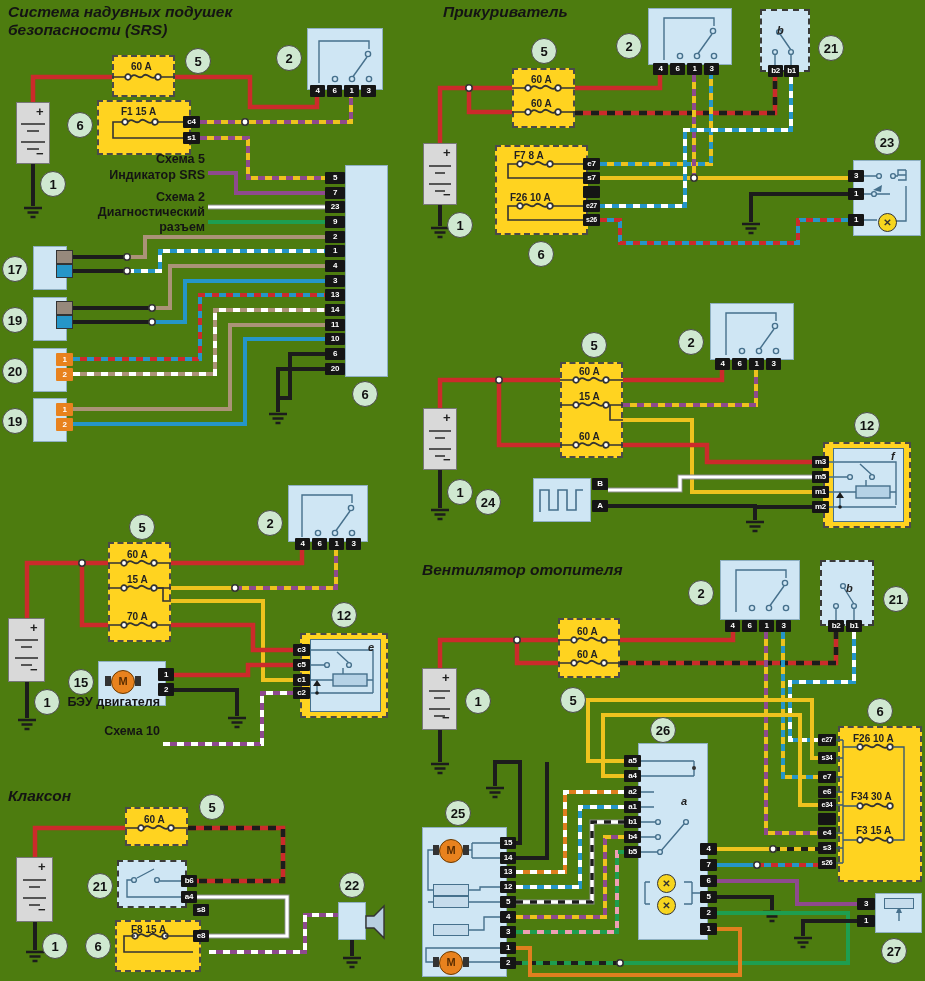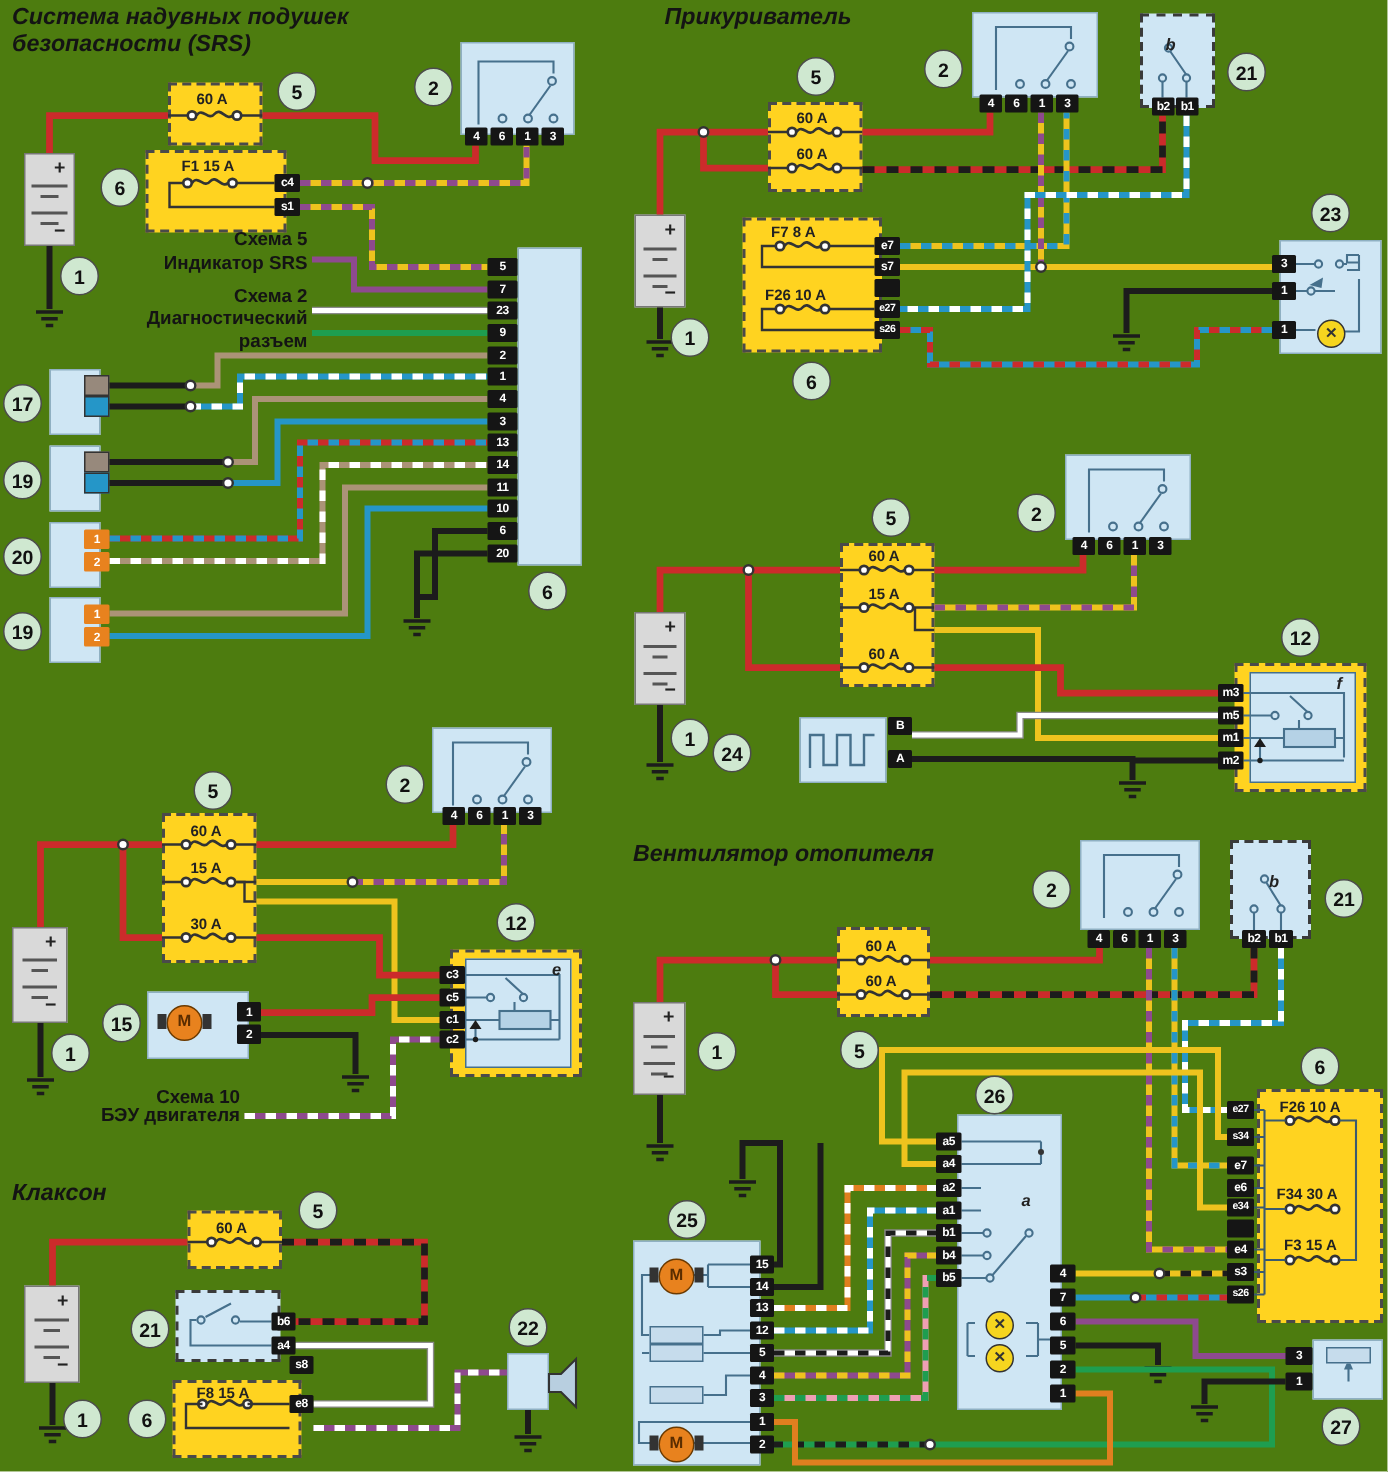--- a/index.html
+++ b/index.html
@@ -369,34 +369,34 @@
   <div class="title" style="left:8px;top:21px">безопасности (SRS)</div>
   <div class="title" style="left:443px;top:3px">Прикуриватель</div>
   <div class="title" style="left:8px;top:787px">Клаксон</div>
   <div class="title" style="left:422px;top:561px">Вентилятор отопителя</div>
   <div class="note" style="left:60px;top:152px;width:145px">Схема 5</div>
   <div class="note" style="left:60px;top:168px;width:145px">Индикатор SRS</div>
   <div class="note" style="left:60px;top:190px;width:145px">Схема 2</div>
   <div class="note" style="left:60px;top:205px;width:145px">Диагностический</div>
   <div class="note" style="left:60px;top:220px;width:145px">разъем</div>
   <div class="note" style="left:40px;top:724px;width:120px">Схема 10</div>
-  <div class="note" style="left:40px;top:736px;width:120px">БЭУ двигателя</div>
+  <div class="note" style="left:40px;top:695px;width:120px">БЭУ двигателя</div>
 
   <div class="flabel" style="left:131px;top:61px">60 A</div>
   <div class="flabel" style="left:121px;top:106px">F1 15 A</div>
   <div class="flabel" style="left:531px;top:74px">60 A</div>
   <div class="flabel" style="left:531px;top:98px">60 A</div>
   <div class="flabel" style="left:514px;top:150px">F7 8 A</div>
   <div class="flabel" style="left:510px;top:192px">F26 10 A</div>
   <div class="flabel" style="left:579px;top:366px">60 A</div>
   <div class="flabel" style="left:579px;top:391px">15 A</div>
   <div class="flabel" style="left:579px;top:431px">60 A</div>
   <div class="flabel" style="left:127px;top:549px">60 A</div>
   <div class="flabel" style="left:127px;top:574px">15 A</div>
-  <div class="flabel" style="left:127px;top:611px">30 A</div>
+  <div class="flabel" style="left:127px;top:611px">70 A</div>
   <div class="flabel" style="left:144px;top:814px">60 A</div>
   <div class="flabel" style="left:131px;top:924px">F8 15 A</div>
   <div class="flabel" style="left:577px;top:626px">60 A</div>
   <div class="flabel" style="left:577px;top:649px">60 A</div>
   <div class="flabel" style="left:853px;top:733px">F26 10 A</div>
   <div class="flabel" style="left:851px;top:791px">F34 30 A</div>
   <div class="flabel" style="left:856px;top:825px">F3 15 A</div>
 
   <div class="callout" style="left:185px;top:48px">5</div>
   <div class="callout" style="left:67px;top:112px">6</div>

